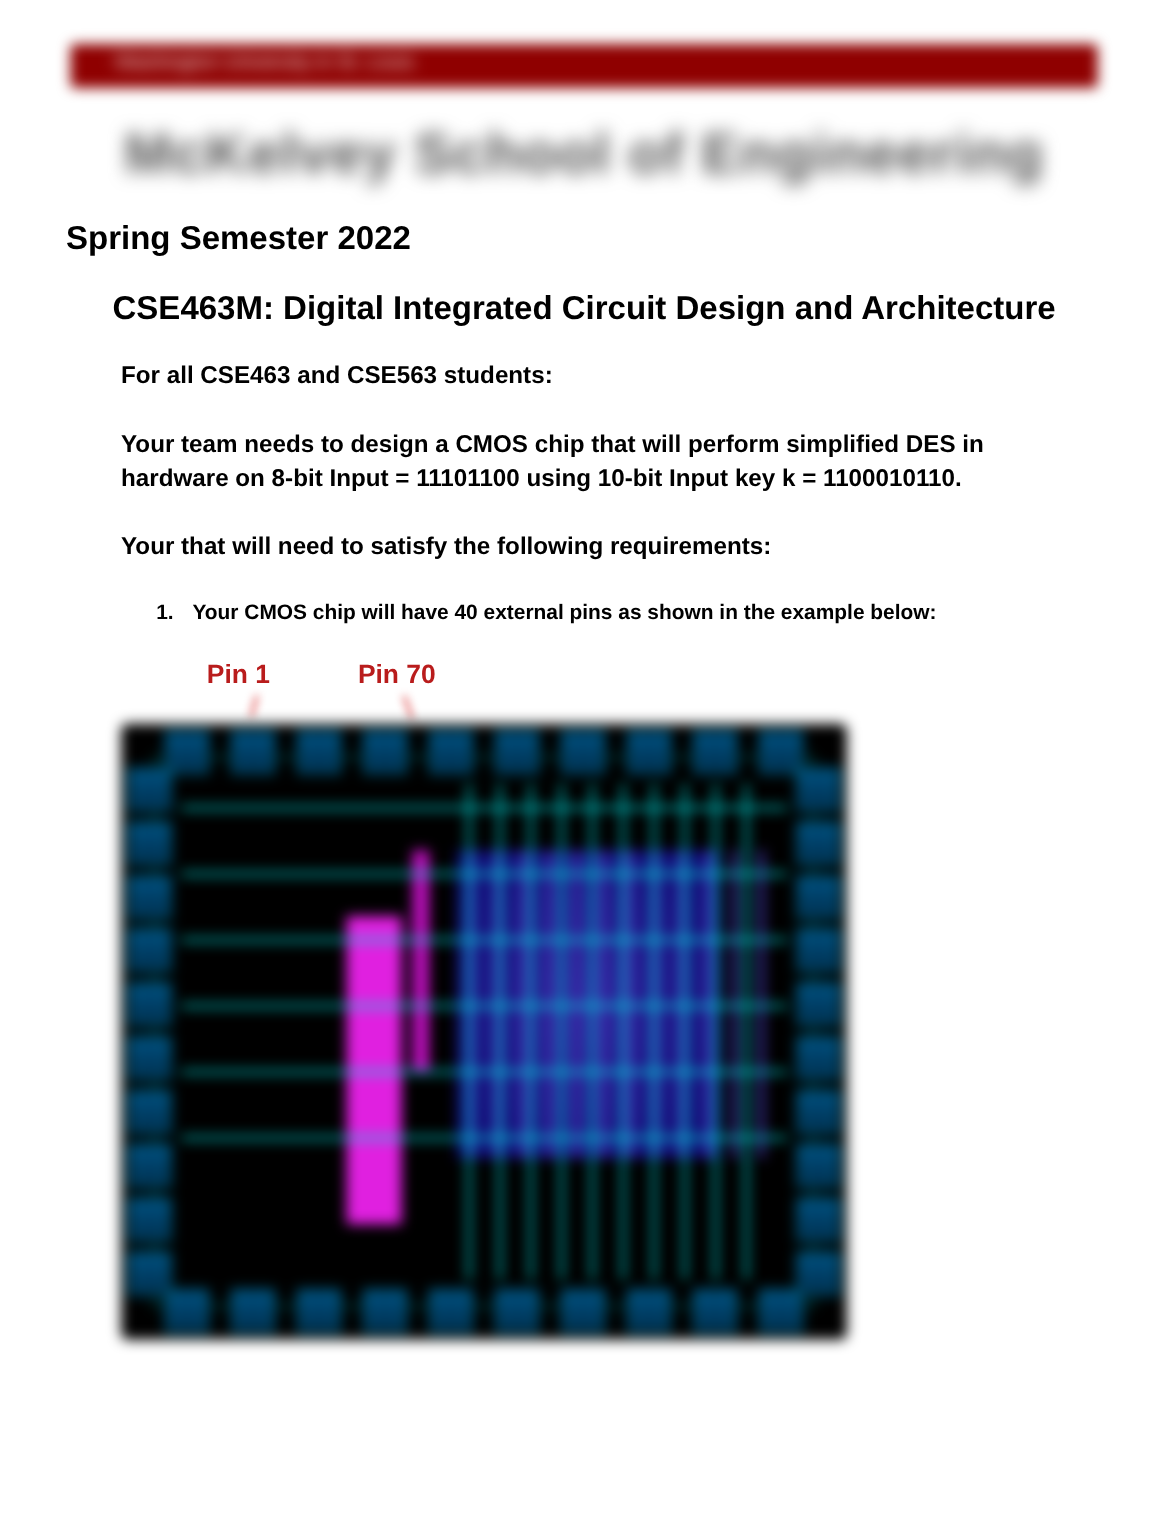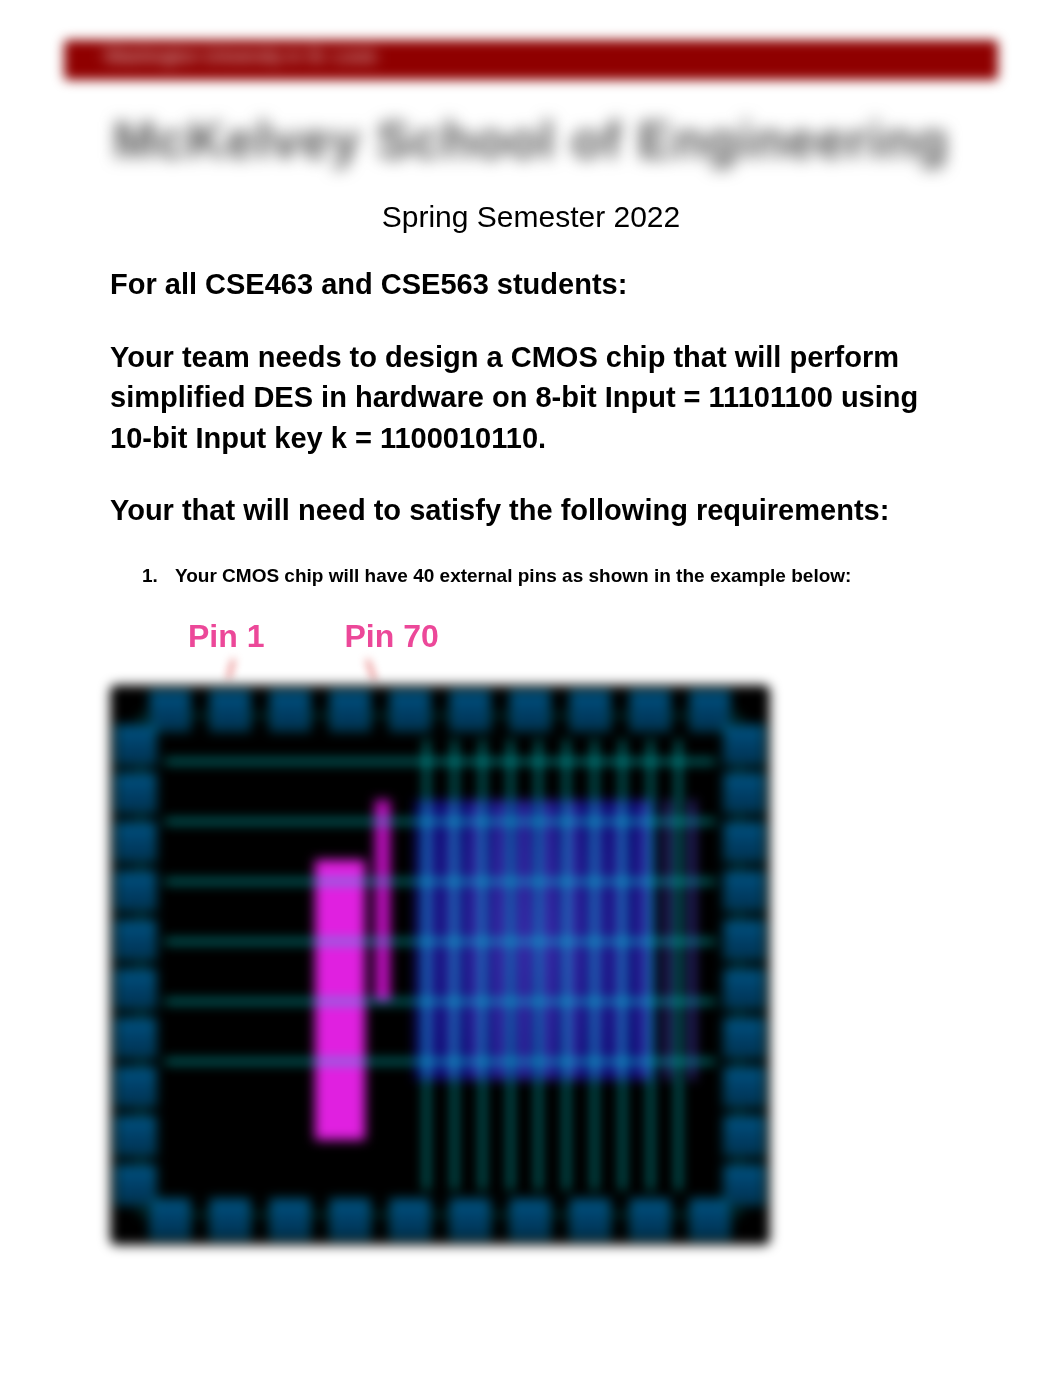--- a/index.html
+++ b/index.html
@@ -36,41 +36,41 @@
       font-size: 52px;
       font-weight: 700;
       color: #555;
       text-align: center;
       margin: 30px 0 30px 0;
       filter: blur(8px);
       letter-spacing: 1px;
     }
     .semester {
       font-size: 30px;
-      font-weight: 400;
-      text-align: center;
+      font-weight: 700;
+      text-align: left;
       margin-bottom: 30px;
     }
     .course {
       font-size: 30px;
       font-weight: 700;
       text-align: center;
       margin-bottom: 28px;
     }
     .project {
       font-size: 30px;
       font-weight: 700;
       text-align: center;
       margin-bottom: 36px;
     }
     .content {
       padding: 0 50px;
     }
     .para {
-      font-size: 29px;
+      font-size: 22px;
       font-weight: 700;
       line-height: 1.4;
       margin-bottom: 32px;
     }
     .ol {
       font-size: 19px;
       font-weight: 700;
       line-height: 1.4;
       padding-left: 32px;
       margin-bottom: 28px;
@@ -79,23 +79,23 @@
       display: inline-block;
       width: 28px;
     }
     .pin-labels {
       display: flex;
       gap: 80px;
       padding-left: 78px;
       margin-bottom: 4px;
     }
     .pin-label {
-      font-size: 32px;
-      font-weight: 700;
-      color: #ec4899;
+      font-size: 24px;
+      font-weight: 700;
+      color: #b91c1c;
     }
     .pin-arrows {
       padding-left: 100px;
       height: 26px;
       position: relative;
       filter: blur(4px);
     }
     .arrow-line {
       width: 2px;
       height: 20px;
@@ -185,20 +185,21 @@
 <div class="page">
 
   <div class="top-bar">
     <span class="top-bar-text">Washington University in St. Louis</span>
   </div>
 
   <h1 class="school-title">McKelvey School of Engineering</h1>
 
   <h2 class="semester">Spring Semester 2022</h2>
 
+  <h2 class="course">CSE463M: Digital Integrated Circuit Design and Architecture</h2>
 
 
   <div class="content">
     <p class="para">For all CSE463 and CSE563 students:</p>
     <p class="para">Your team needs to design a CMOS chip that will perform simplified DES in hardware on 8-bit Input = 11101100 using 10-bit Input key k = 1100010110.</p>
     <p class="para">Your that will need to satisfy the following requirements:</p>
     <p class="ol">
       <span class="ol-num">1.</span>
       <span>Your CMOS chip will have 40 external pins as shown in the example below:</span>
     </p>

